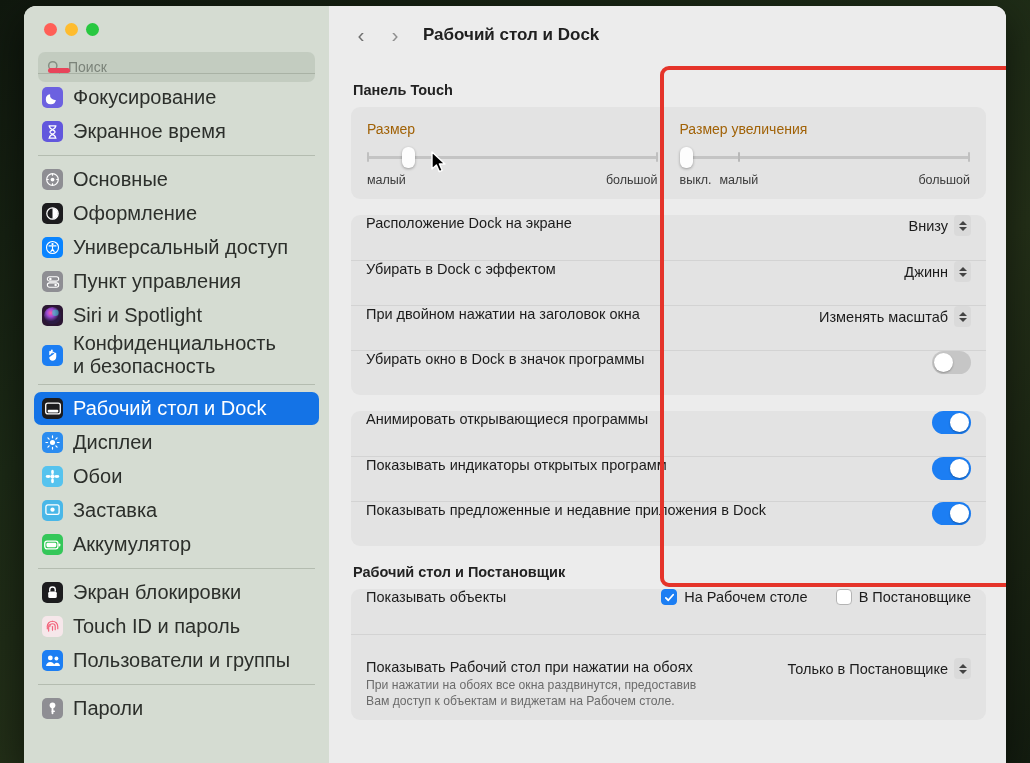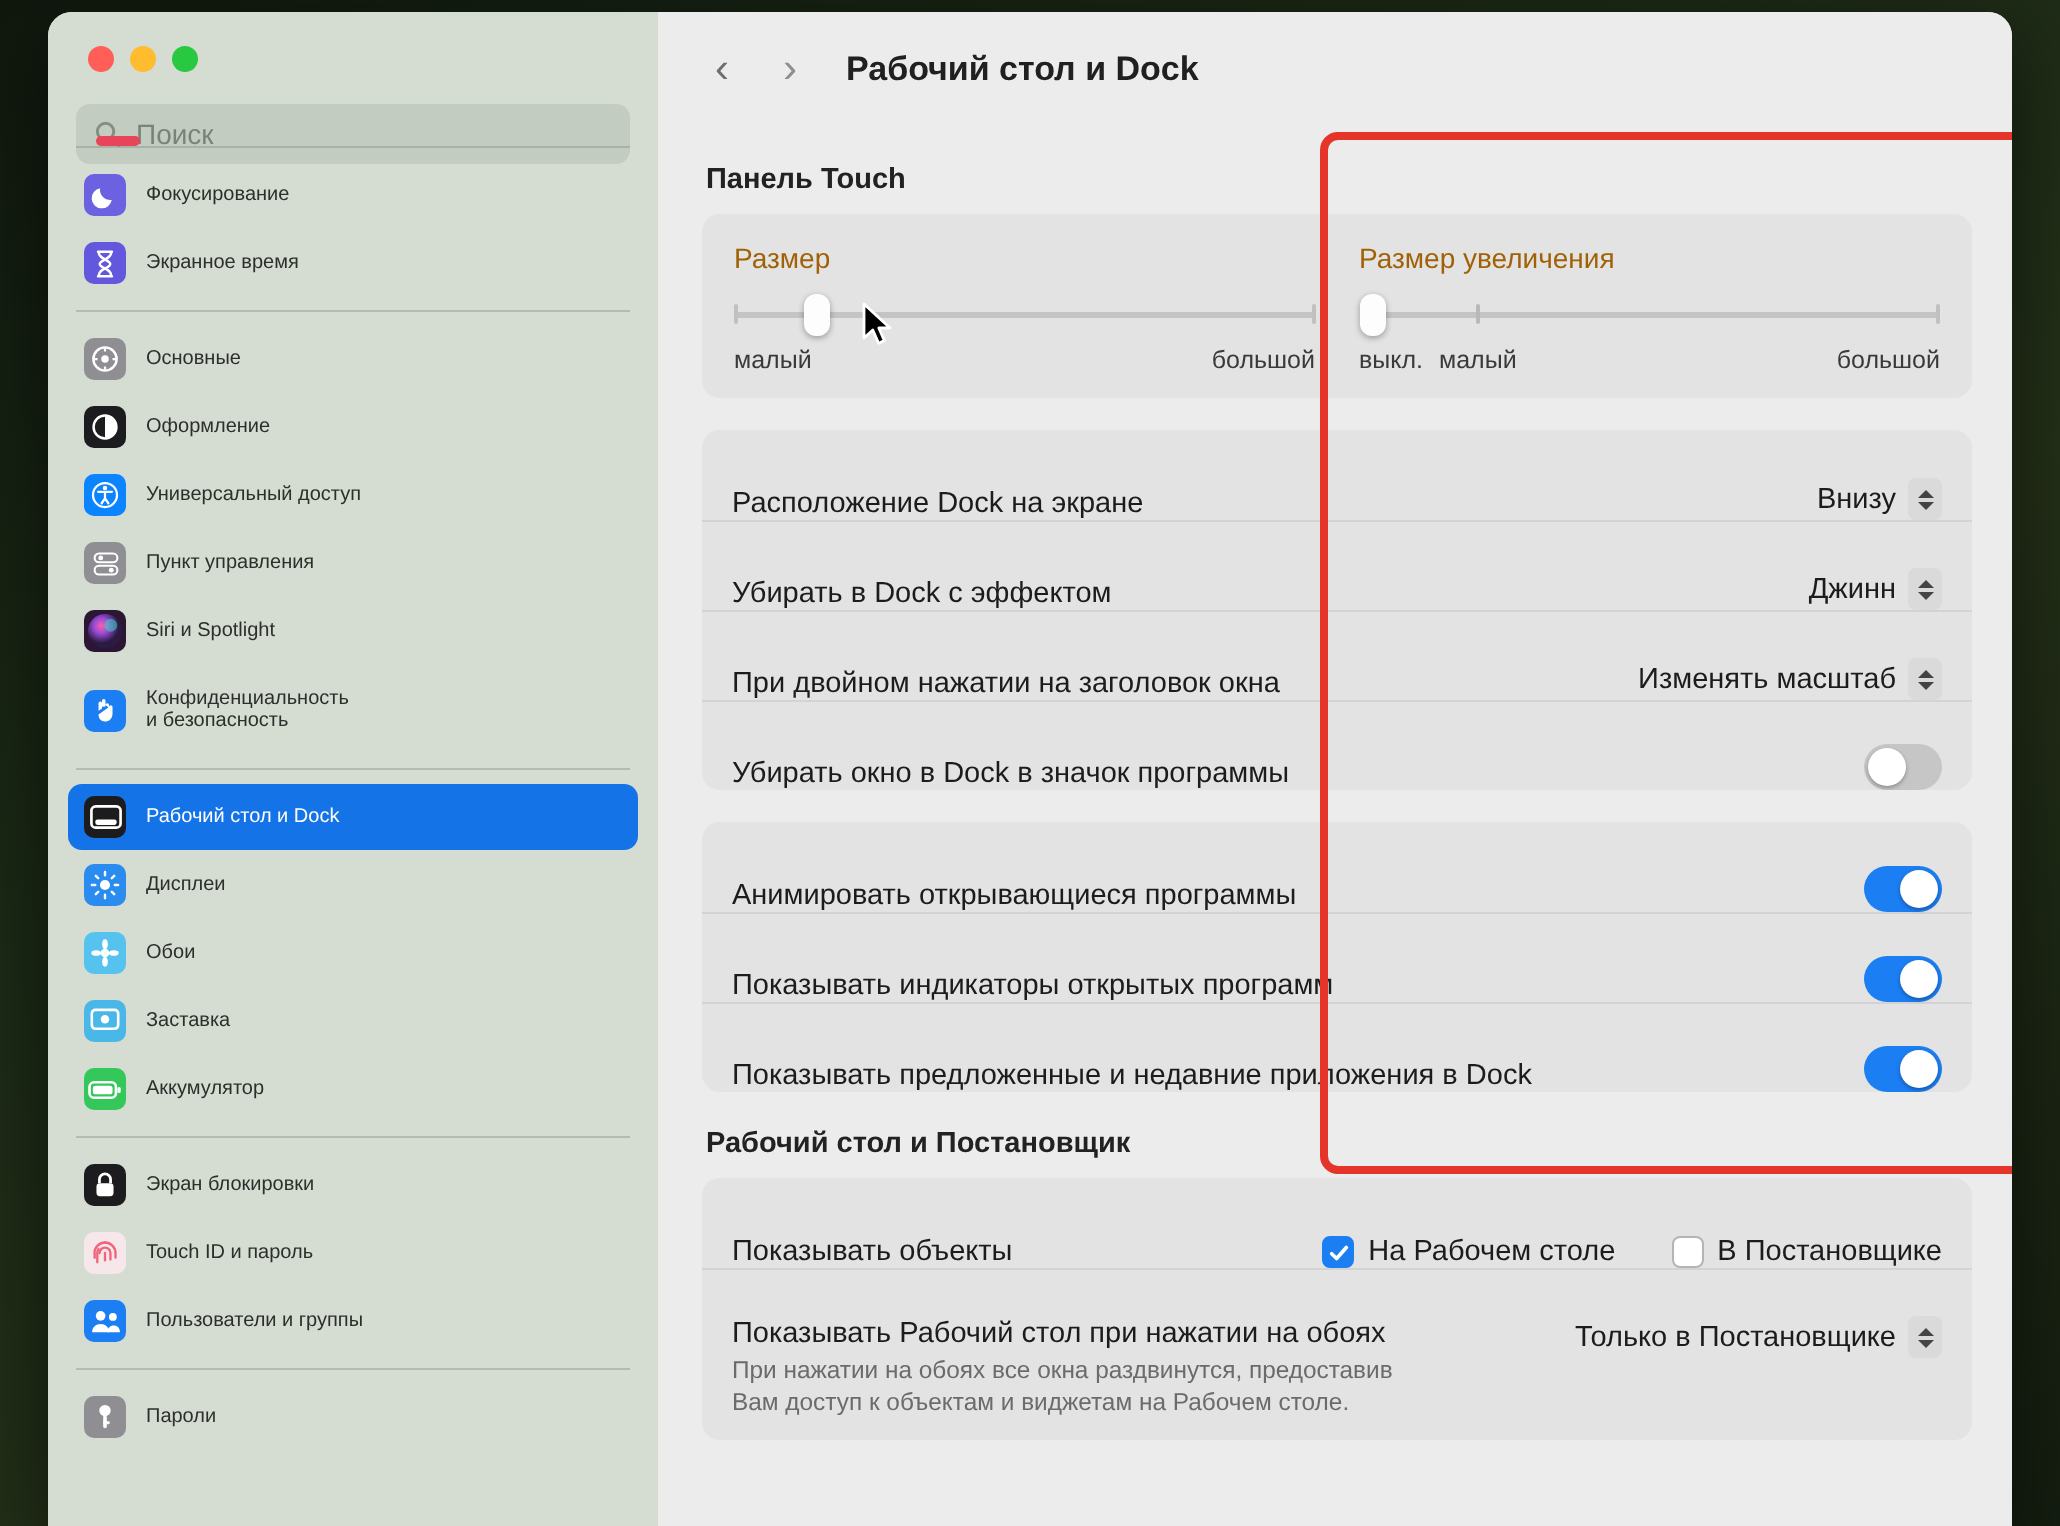--- a/index.html
+++ b/index.html
@@ -73,21 +73,21 @@
   .row-item.tall { height: 44px; }
   .row-item.sel { background: #1473e6; }
   .row-item.sel .lbl { color: #fff; }
   .ic {
     width: 21px; height: 21px; flex: 0 0 21px;
     border-radius: 5px;
     display: flex; align-items: center; justify-content: center;
     color: #fff; font-size: 12px; line-height: 1;
     overflow: hidden;
   }
-  .lbl { font-size: 10px; color: #2c2f2b; white-space: pre-line; line-height: 1.15; }
+  .lbl { font-size: 20px; color: #2c2f2b; white-space: pre-line; line-height: 1.15; }
 
   
   #detail {
     flex: 1 1 auto;
     background: #ececec;
     position: relative;
     overflow: hidden;
   }
   #toolbar {
     height: 58px;
@@ -144,21 +144,21 @@
     box-shadow: 0 1px 3px rgba(0,0,0,.33);
   }
   .sl-legend {
     display: flex; justify-content: space-between;
     margin-top: 9px; font-size: 12.5px; color: #3a3a3a;
   }
   .sl-legend .left-pair { display: flex; gap: 8px; }
 
   
   .srow {
-    display: flex; align-items: flex-end;
+    display: flex; align-items: flex-start;
     min-height: 45px;
     padding: 0 15px;
     gap: 10px;
   }
   .srow + .srow { border-top: 1px solid #d3d3d3; }
   .srow .rlabel { font-size: 14.5px; color: #1c1c1c; flex: 1 1 auto; }
   .srow .sub {
     font-size: 12.2px; color: #6b6b6b; line-height: 1.35;
     white-space: pre-line; margin-top: 2px;
   }

